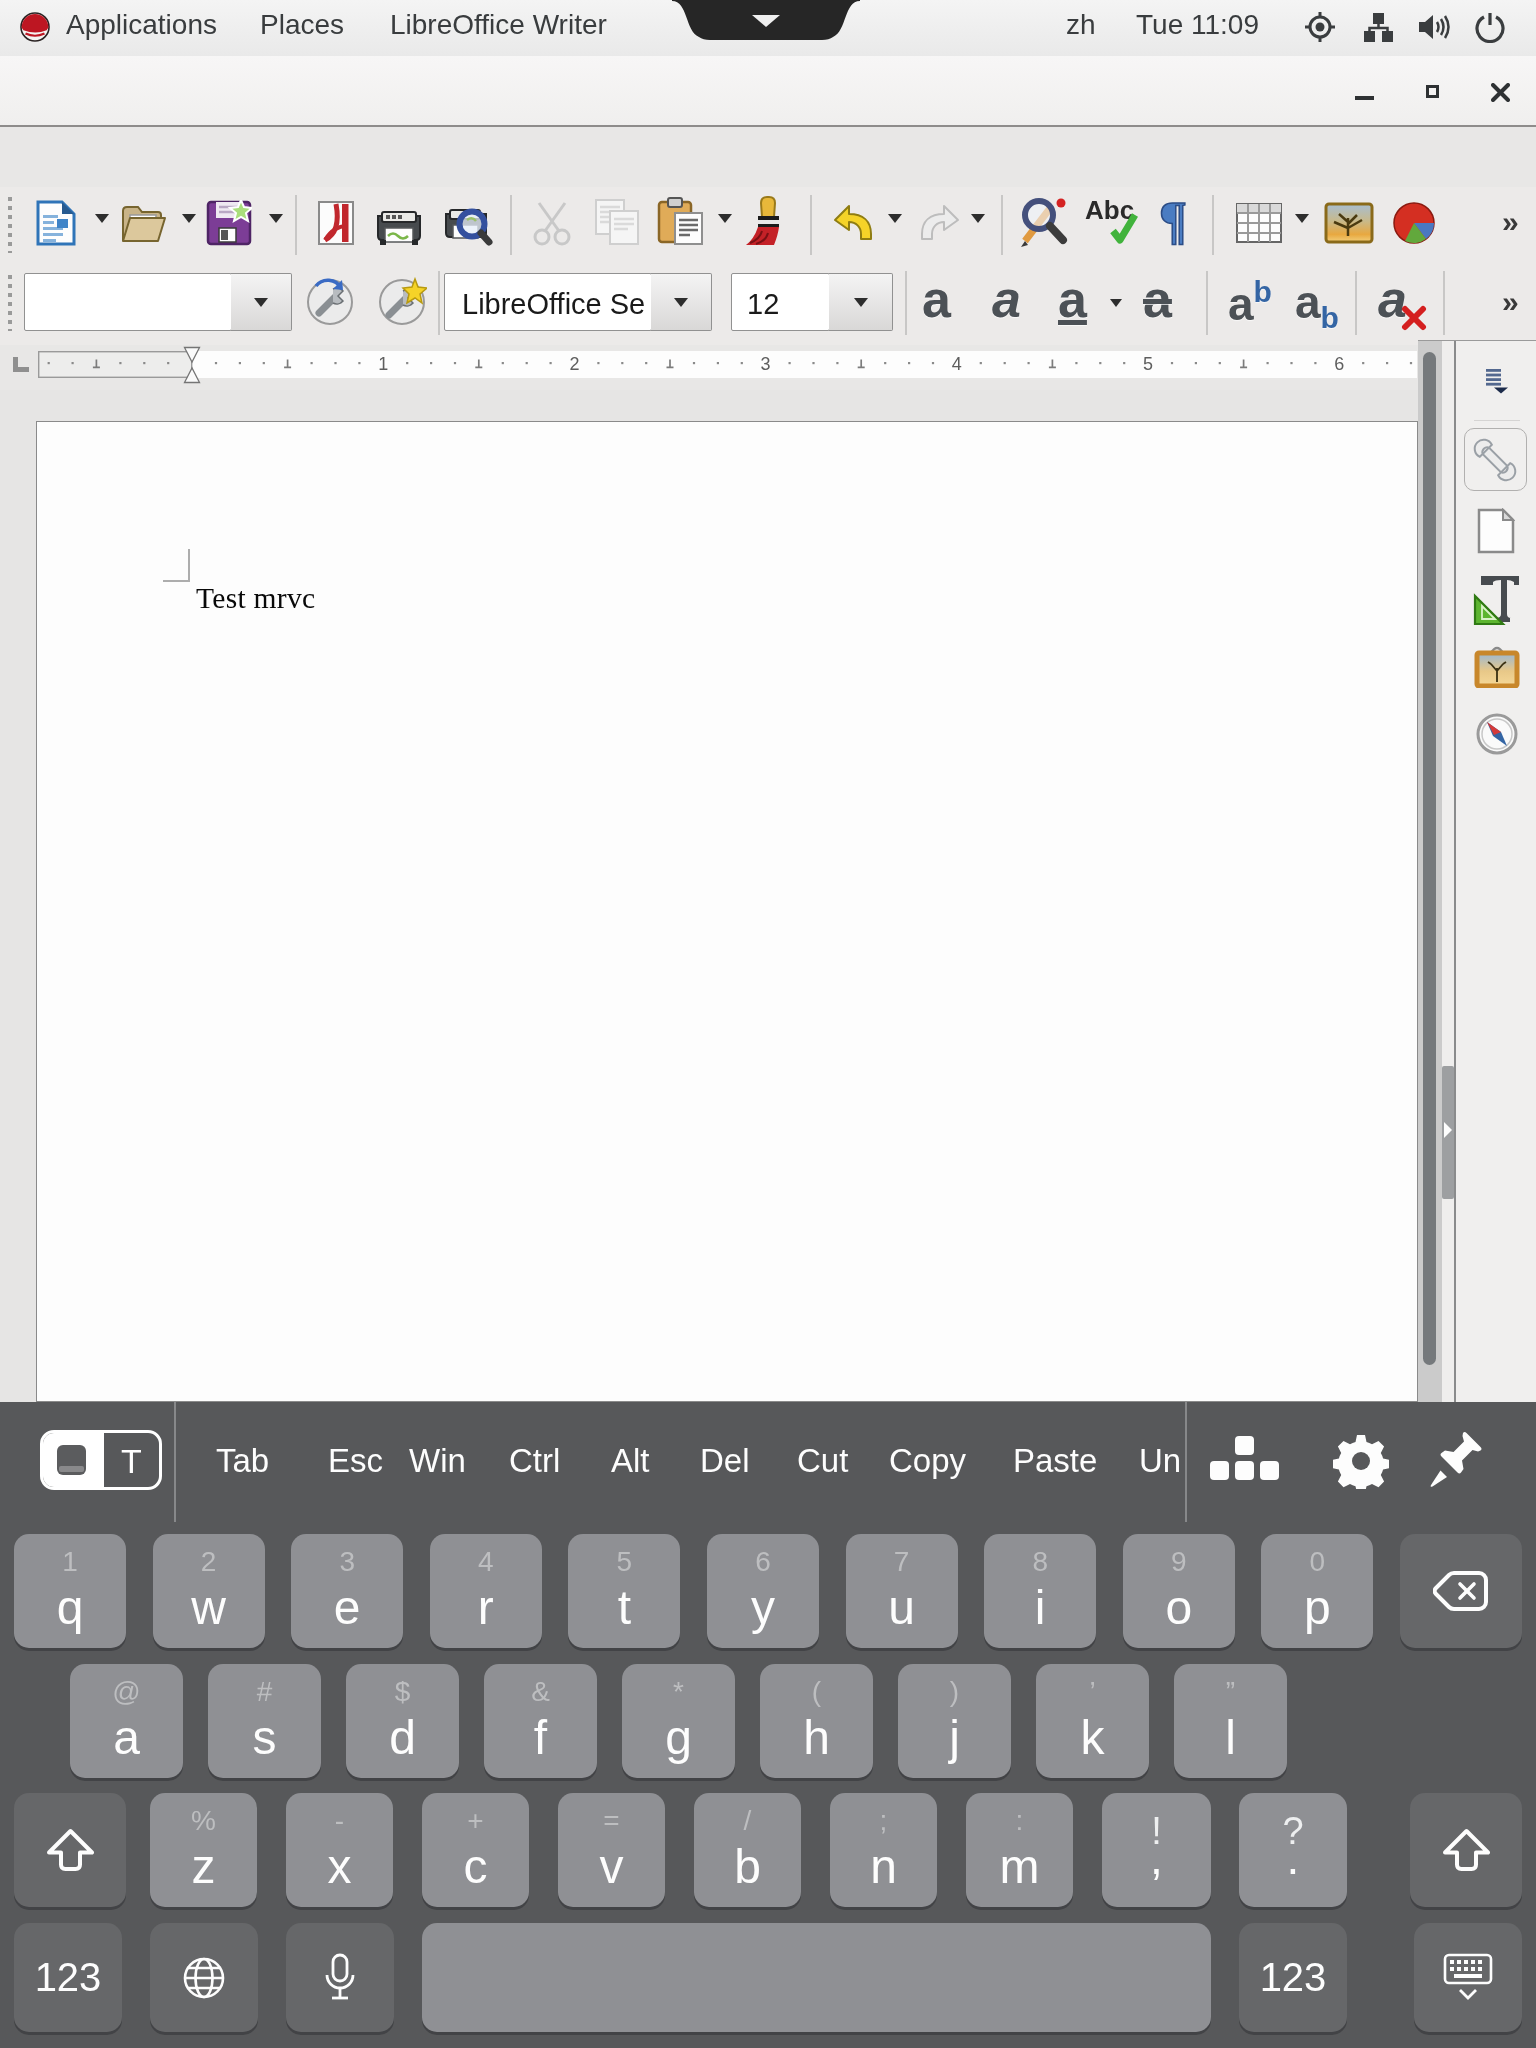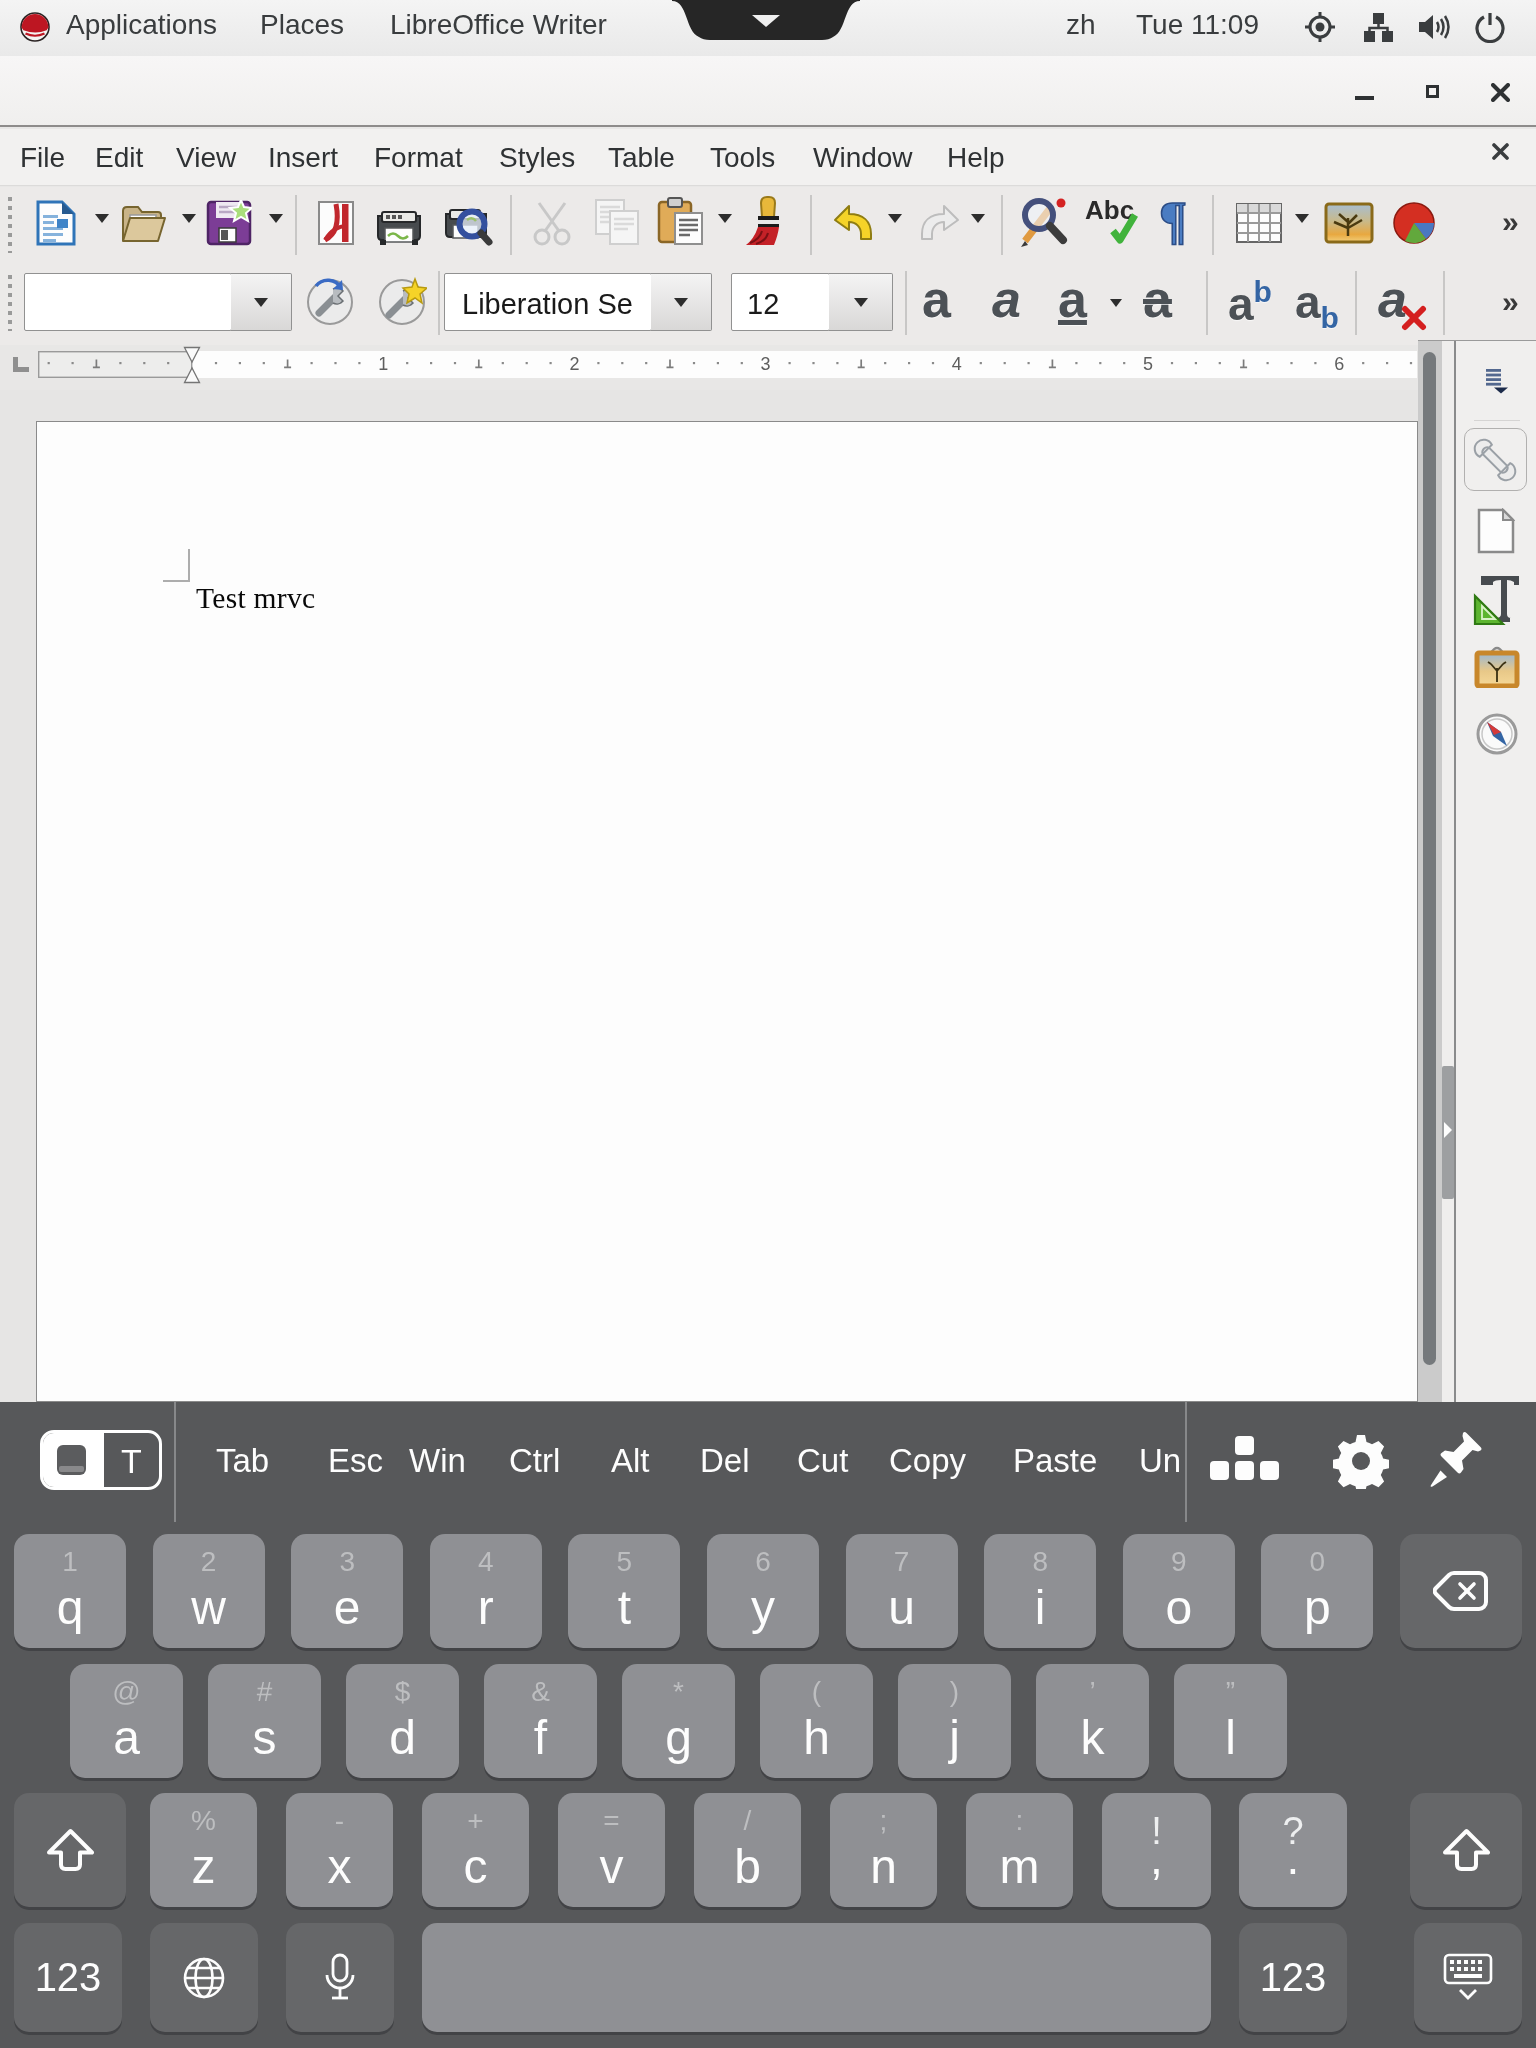--- a/index.html
+++ b/index.html
@@ -105,38 +105,20 @@
     <div id="titlebar" class="abs">
 <div style="position:absolute;left:1355px;top:40px;width:19px;height:4px;background:#2e3133"></div>
 <div style="position:absolute;left:1426px;top:29px;width:13px;height:13px;border:3px solid #2e3133"></div>
 <svg class="ic" style="left:1491px;top:27px" width="19" height="19" viewBox="0 0 19 19">
         <g stroke="#2e3133" stroke-width="4" stroke-linecap="round">
           <line x1="2" y1="2" x2="17" y2="17"></line>
           <line x1="17" y1="2" x2="2" y2="17"></line>
         </g>
       </svg>
 </div>
-    <div id="menubar" class="abs">
-      <span class="m" style="left:20px">File</span>
-      <span class="m" style="left:95px">Edit</span>
-      <span class="m" style="left:176px">View</span>
-      <span class="m" style="left:268px">Insert</span>
-      <span class="m" style="left:374px">Format</span>
-      <span class="m" style="left:499px">Styles</span>
-      <span class="m" style="left:608px">Table</span>
-      <span class="m" style="left:710px">Tools</span>
-      <span class="m" style="left:813px">Window</span>
-      <span class="m" style="left:947px">Help</span>
-<svg class="ic" style="left:1492px;top:14px" width="17" height="17" viewBox="0 0 17 17">
-        <g stroke="#3a3d3f" stroke-width="3.6" stroke-linecap="round">
-          <line x1="2" y1="2" x2="15" y2="15"></line>
-          <line x1="15" y1="2" x2="2" y2="15"></line>
-        </g>
-      </svg>
-    </div>
     <div id="tb1" class="abs">
       <div class="handle" style="left:8px;top:10px;height:56px"></div>
       <svg class="ic" style="left:34px;top:12px" width="44" height="48" viewBox="0 0 44 48">
         <path d="M4 3 h24 l12 12 v30 h-36 z" fill="#fdfdfd" stroke="#2f74b8" stroke-width="3"></path>
         <path d="M28 3 l12 12 h-12 z" fill="#275a90"></path>
         <g fill="#85b2dc">
           <rect x="9" y="16" width="15" height="3"></rect>
           <rect x="9" y="22" width="11" height="3"></rect>
           <rect x="9" y="28" width="20" height="3"></rect>
           <rect x="9" y="34" width="20" height="3"></rect>
@@ -304,21 +286,21 @@
         <path d="M37 3 l1 10 -10 -1 z" fill="#3a6bc4"></path>
       </svg>
       <svg class="ic" style="left:377px;top:14px" width="50" height="50" viewBox="0 0 50 50">
         <circle cx="25" cy="25" r="22" fill="#ebebeb" stroke="#9a9a9a" stroke-width="2"></circle>
         <path d="M12 38 L28 22" stroke="#8a8f93" stroke-width="7" stroke-linecap="round"></path>
         <path d="M26 14 a8 8 0 0 1 10 2 l-5 5 5 5 a8 8 0 0 1 -10 2" fill="#b8bcc0" stroke="#6a6f73" stroke-width="1.5"></path>
         <path d="M38 2 l3 8 9 1 -7 6 2 9 -7 -5 -8 5 2 -9 -6 -6 9 -1 z" fill="#f5d328" stroke="#b89a10" stroke-width="1.5"></path>
       </svg>
       <div class="sep" style="left:438px;top:8px;height:64px"></div>
       <div class="combo" style="left:444px;top:10px;width:208px;height:58px;font-size:29px;color:#1a1a1a">
-        <span style="position:absolute;left:17px;top:14px;white-space:nowrap">Liberation Se</span>
+        <span style="position:absolute;left:17px;top:14px;white-space:nowrap">LibreOffice Se</span>
       </div>
       <div class="combobtn" style="left:651px;top:10px;width:61px;height:58px"></div>
       <div class="dd" style="left:674px;top:35px"></div>
       <div class="combo" style="left:731px;top:10px;width:99px;height:58px;font-size:29px;color:#1a1a1a">
         <span style="position:absolute;left:15px;top:14px">12</span>
       </div>
       <div class="combobtn" style="left:829px;top:10px;width:64px;height:58px"></div>
       <div class="dd" style="left:854px;top:35px"></div>
       <div class="sep" style="left:905px;top:8px;height:64px"></div>
       <span class="lt" style="left:922px;top:6px;font-size:52px">a</span>

